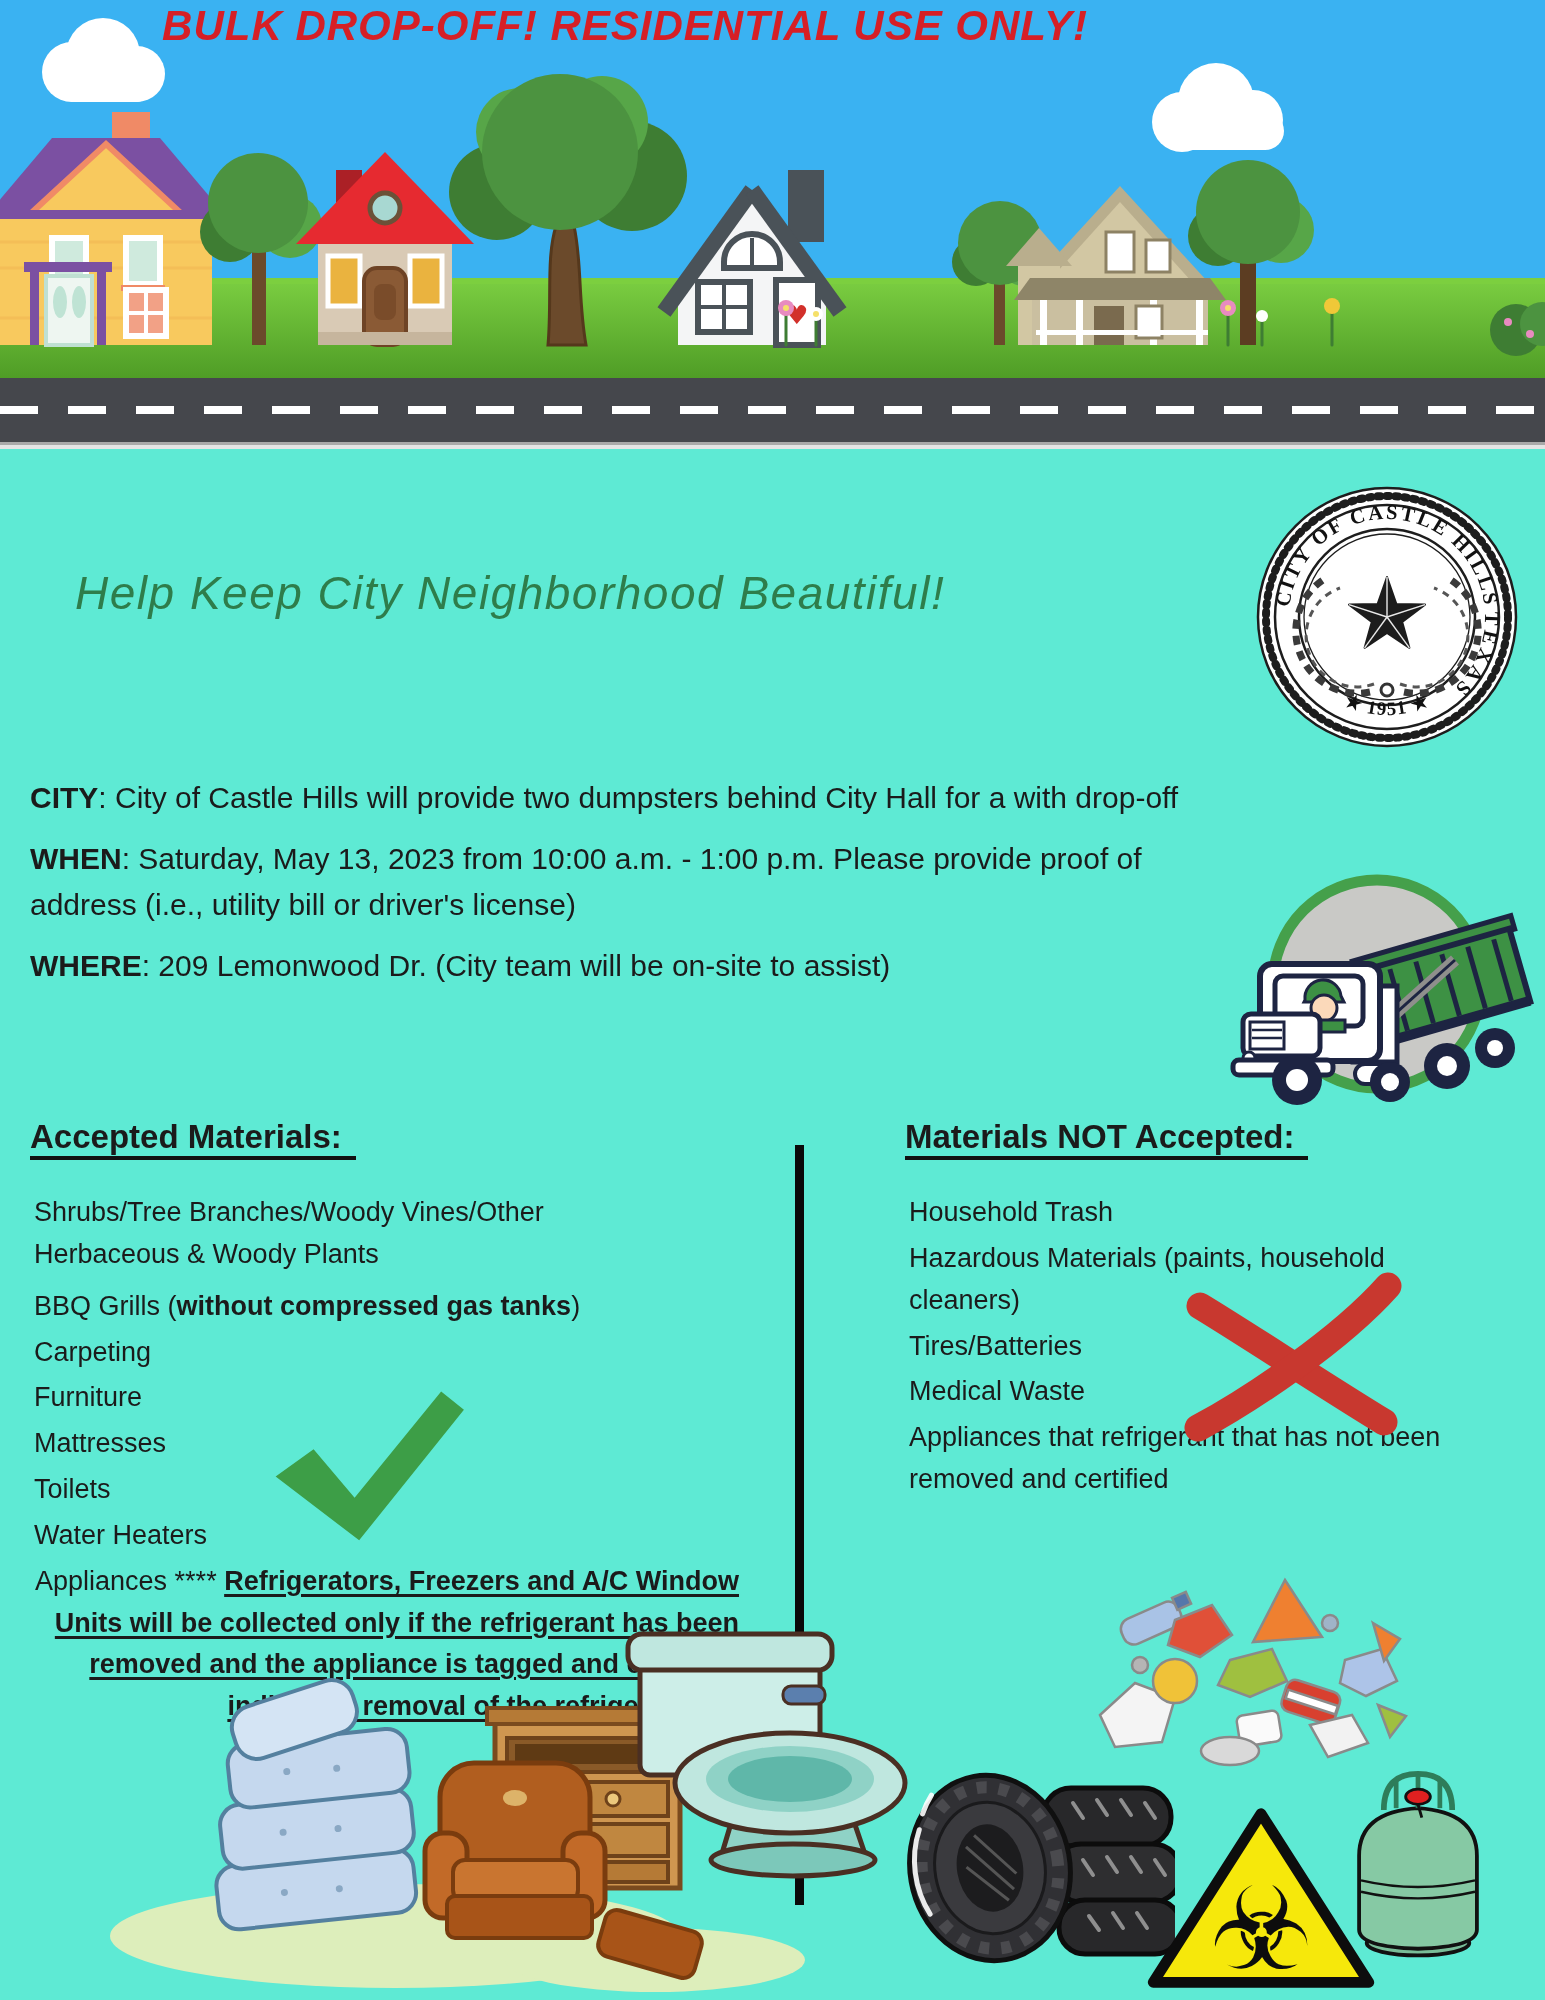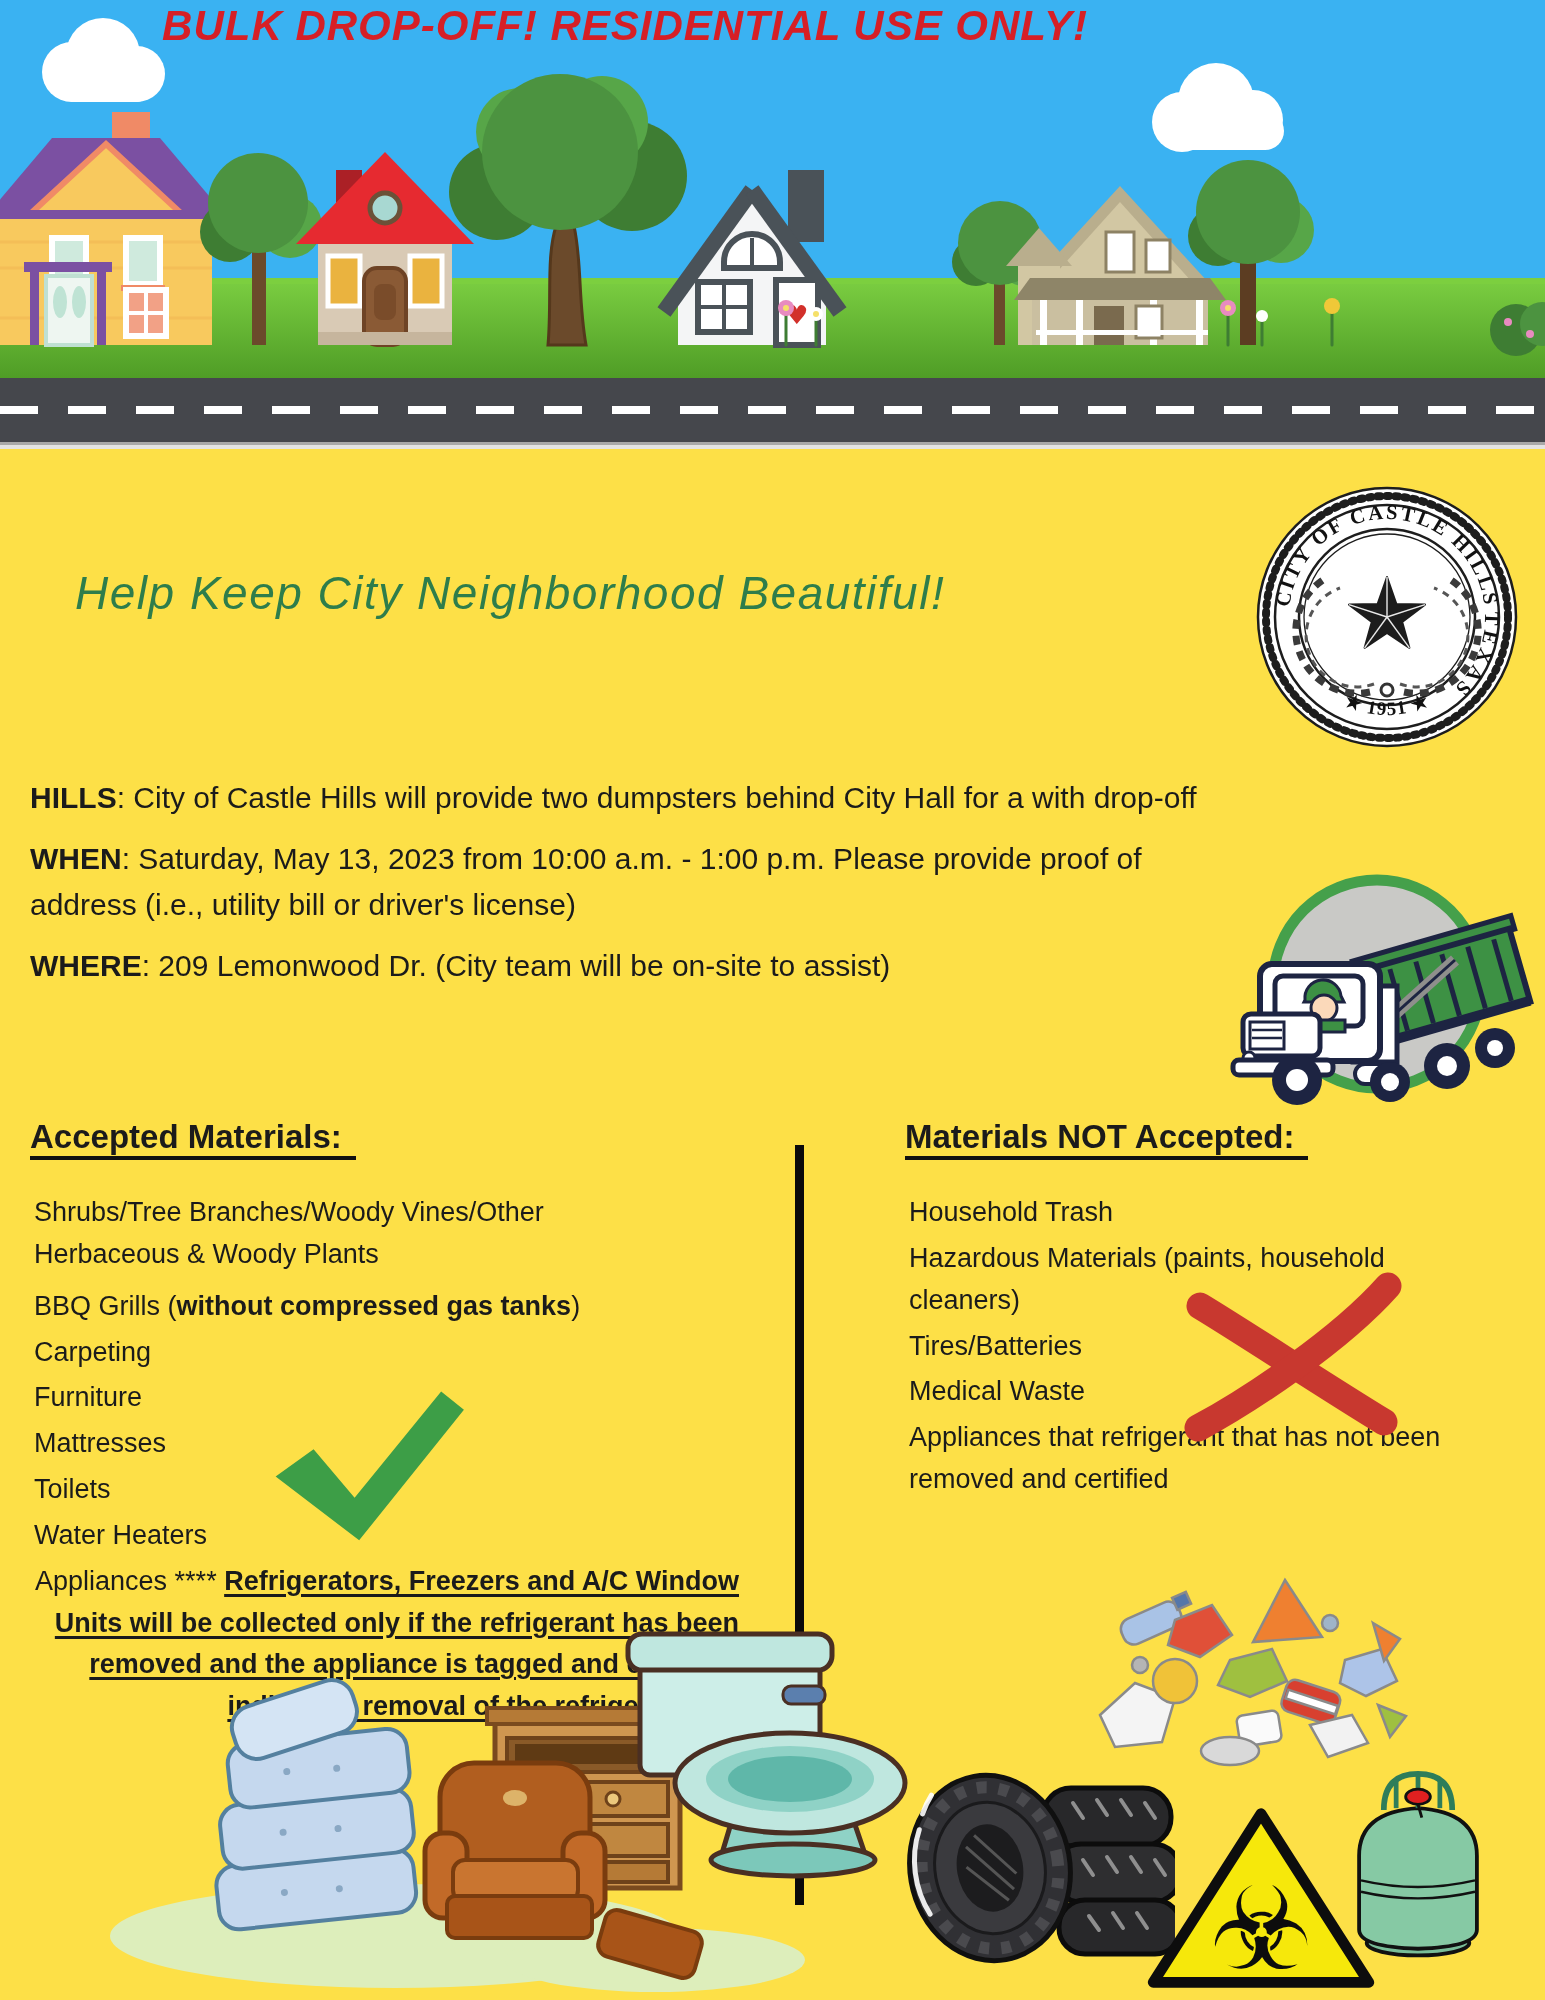--- a/index.html
+++ b/index.html
@@ -1,17 +1,17 @@
 <!DOCTYPE html>
 <html><head>
 <meta charset="utf-8">
 <style>
   html,body{margin:0;padding:0;}
   body{width:1545px;height:2000px;background:#ffffff;font-family:"Liberation Sans","DejaVu Sans",sans-serif;color:#1b1b1b;}
-  .page{position:relative;width:1545px;height:2000px;overflow:hidden;background:#fde047;}
+  .page{position:relative;width:1545px;height:2000px;overflow:hidden;background:#5eead4;}
   .abs{position:absolute;}
   .banner{position:absolute;left:0;top:0;width:1545px;height:449px;background:#3ab2f2;}
   .banner-title{position:absolute;left:0;top:2px;width:1250px;text-align:center;font-size:42px;font-weight:bold;font-style:italic;color:#d61f26;letter-spacing:1px;margin:0;z-index:5;}
   .headline{position:absolute;left:75px;top:566px;font-size:46px;font-style:italic;font-weight:500;color:#2e7d4b;letter-spacing:1.5px;margin:0;}
   .details{position:absolute;left:30px;top:775px;width:1495px;font-size:30px;line-height:1.53;}
   .details p{margin:0 0 15px 0;}
   .details .narrow{max-width:1150px;}
   .lbl{font-weight:bold;}
   .col-head{font-size:33px;font-weight:bold;margin:0 0 36px 0;}
   .col-head span{border-bottom:4px solid #111;padding-right:14px;padding-bottom:1px;}
@@ -217,21 +217,21 @@
         <line x1="135" y1="135" x2="135" y2="95"></line>
           <line x1="135" y1="135" x2="173" y2="122.6"></line>
         <line x1="135" y1="135" x2="157.4" y2="165.8"></line>
           <line x1="135" y1="135" x2="112.6" y2="165.8"></line>
         <line x1="135" y1="135" x2="97" y2="122.6"></line>
       </g>
     </g>
   </svg>
 
   <div class="details">
-    <p><span class="lbl">HILLS</span><span>: City of Castle Hills will provide two dumpsters behind City Hall for a with drop-off</span></p>
+    <p><span class="lbl">CITY</span><span>: City of Castle Hills will provide two dumpsters behind City Hall for a with drop-off</span></p>
     <p class="narrow"><span class="lbl">WHEN</span><span>: Saturday, May 13, 2023 from 10:00 a.m. - 1:00 p.m. Please provide proof of address (i.e., utility bill or driver's license)</span></p>
     <p class="narrow"><span class="lbl">WHERE</span><span>: 209 Lemonwood Dr. (City team will be on-site to assist)</span></p>
   </div>
 
   <svg class="abs" style="left:1205px;top:868px;" width="330" height="245" viewBox="0 0 330 245">
     <circle cx="172" cy="116" r="104" fill="#c9c9c6" stroke="#45a04b" stroke-width="11"></circle>
     <g transform="rotate(-16 235 120)">
       <rect x="158" y="70" width="165" height="14" fill="#3d9144" stroke="#1d2442" stroke-width="5"></rect>
       <rect x="163" y="82" width="155" height="76" fill="#3d9144" stroke="#1d2442" stroke-width="6"></rect>
       <line x1="192" y1="88" x2="192" y2="152" stroke="#1d2442" stroke-width="5"></line>

